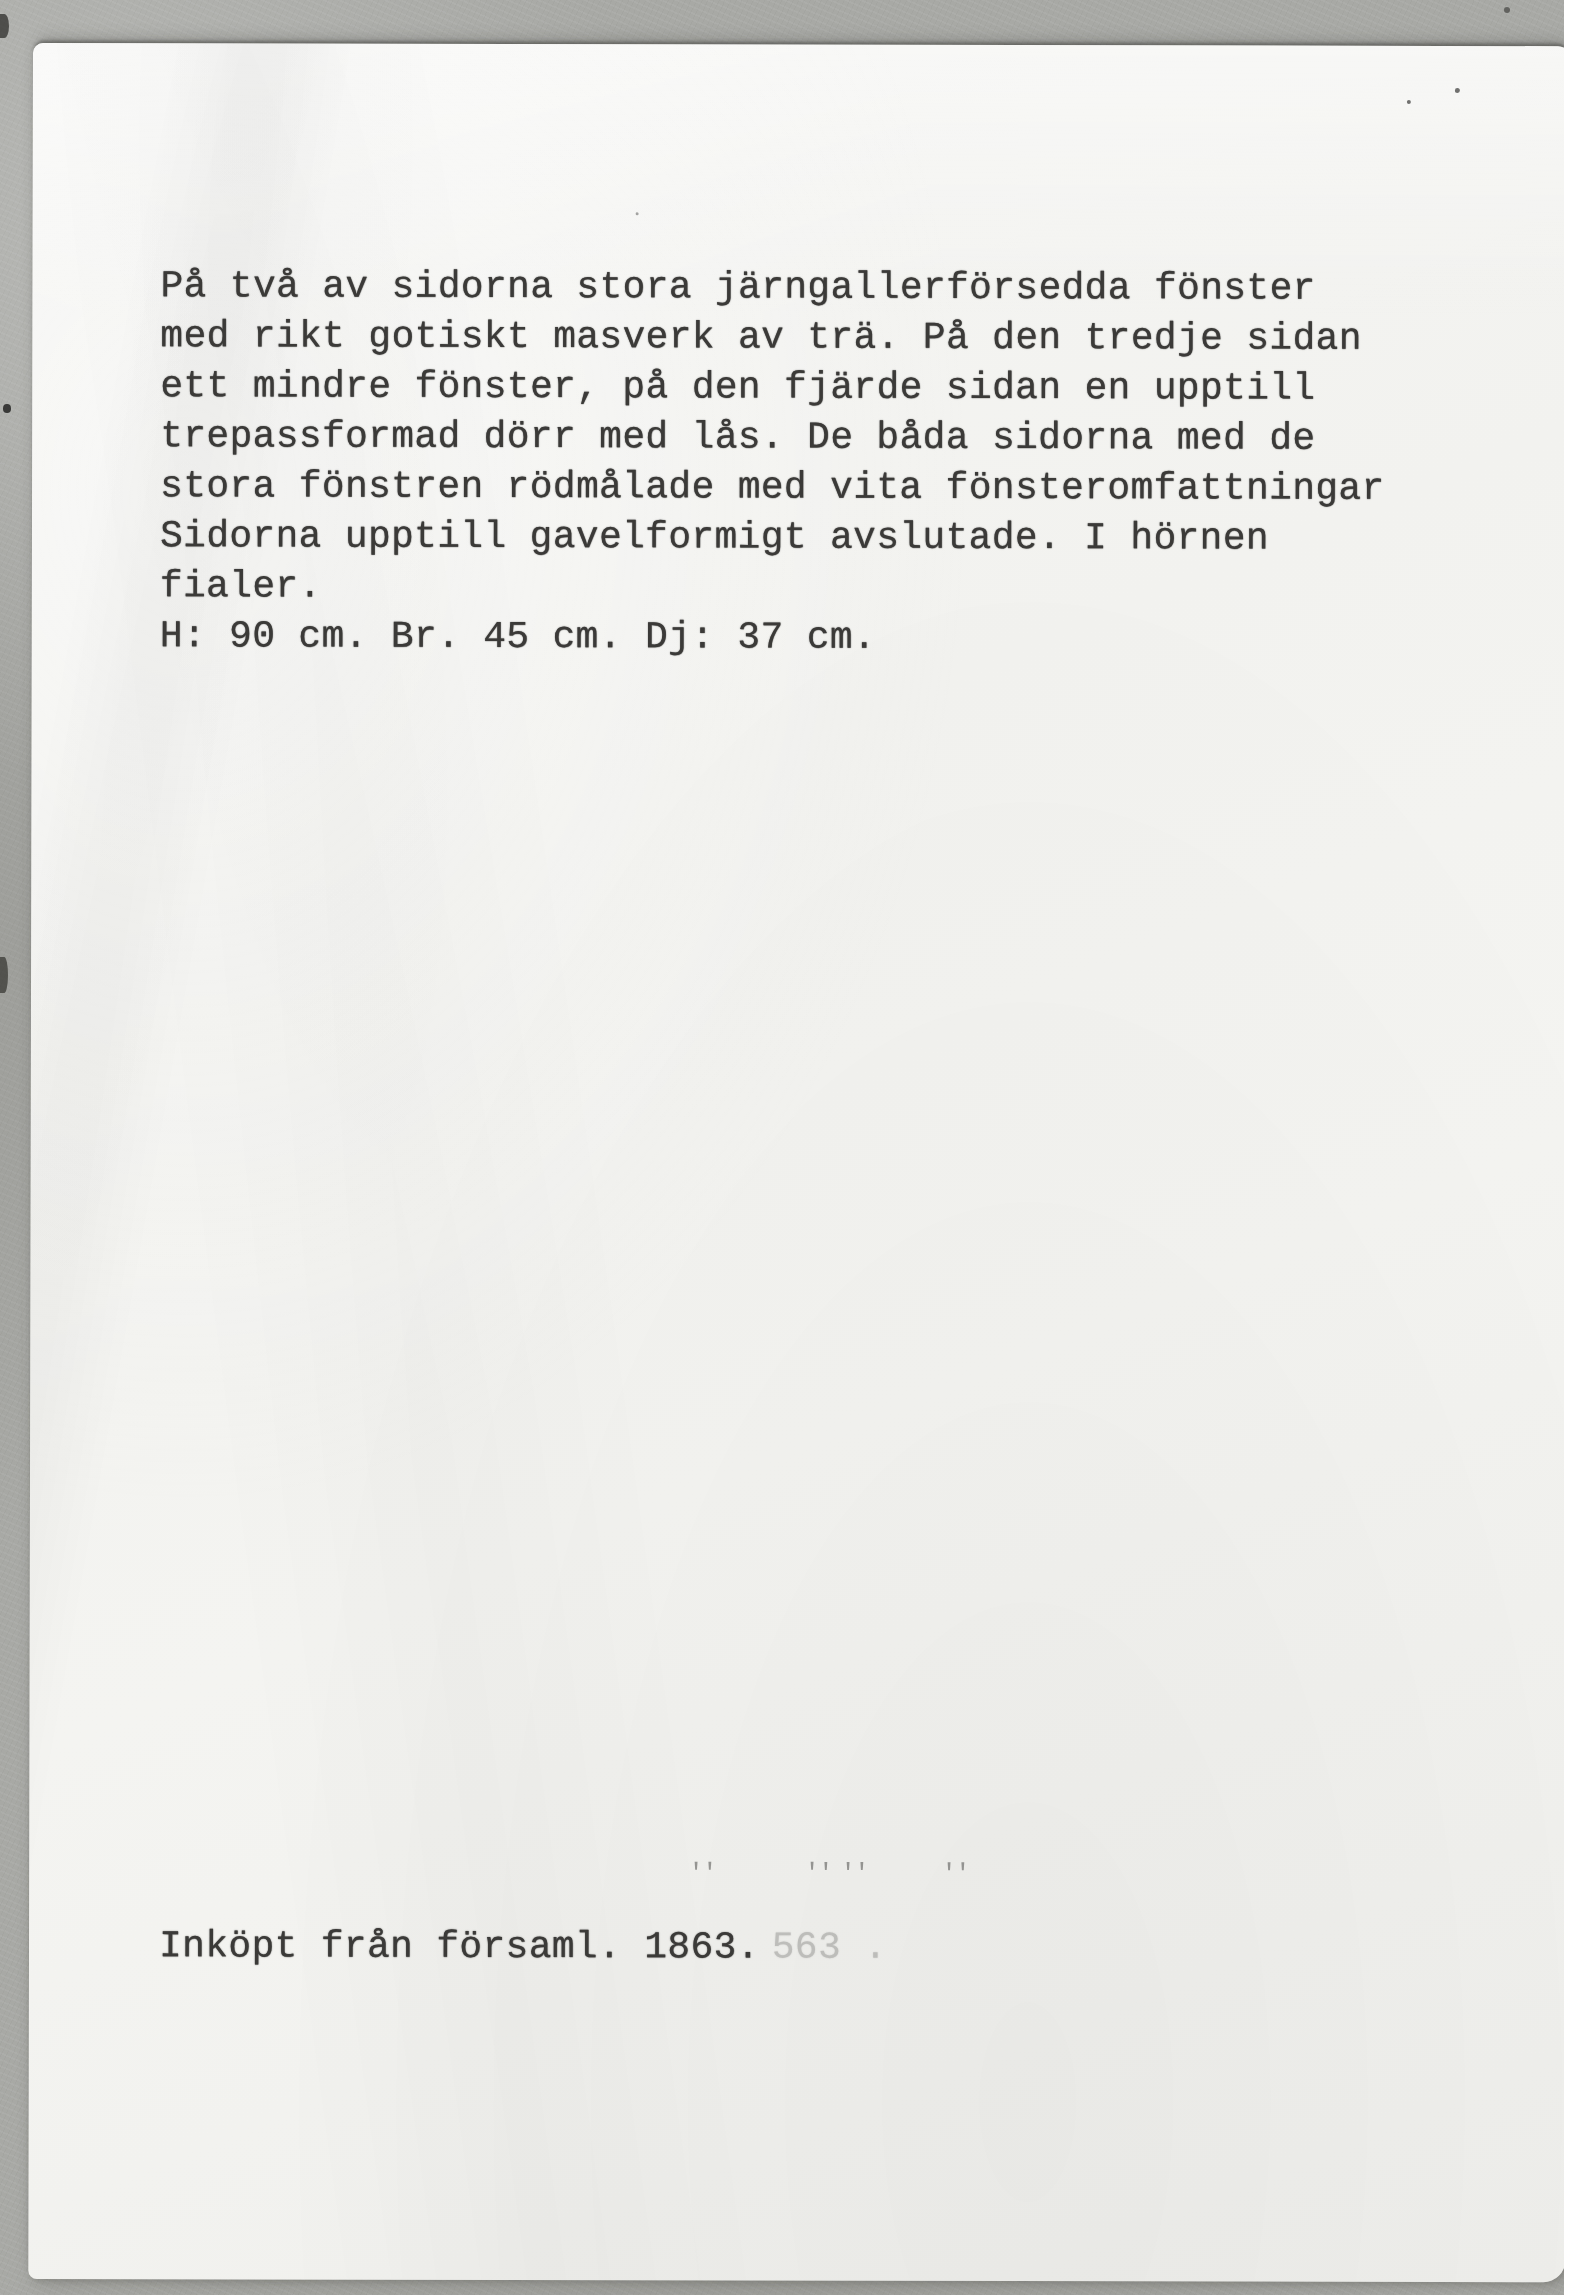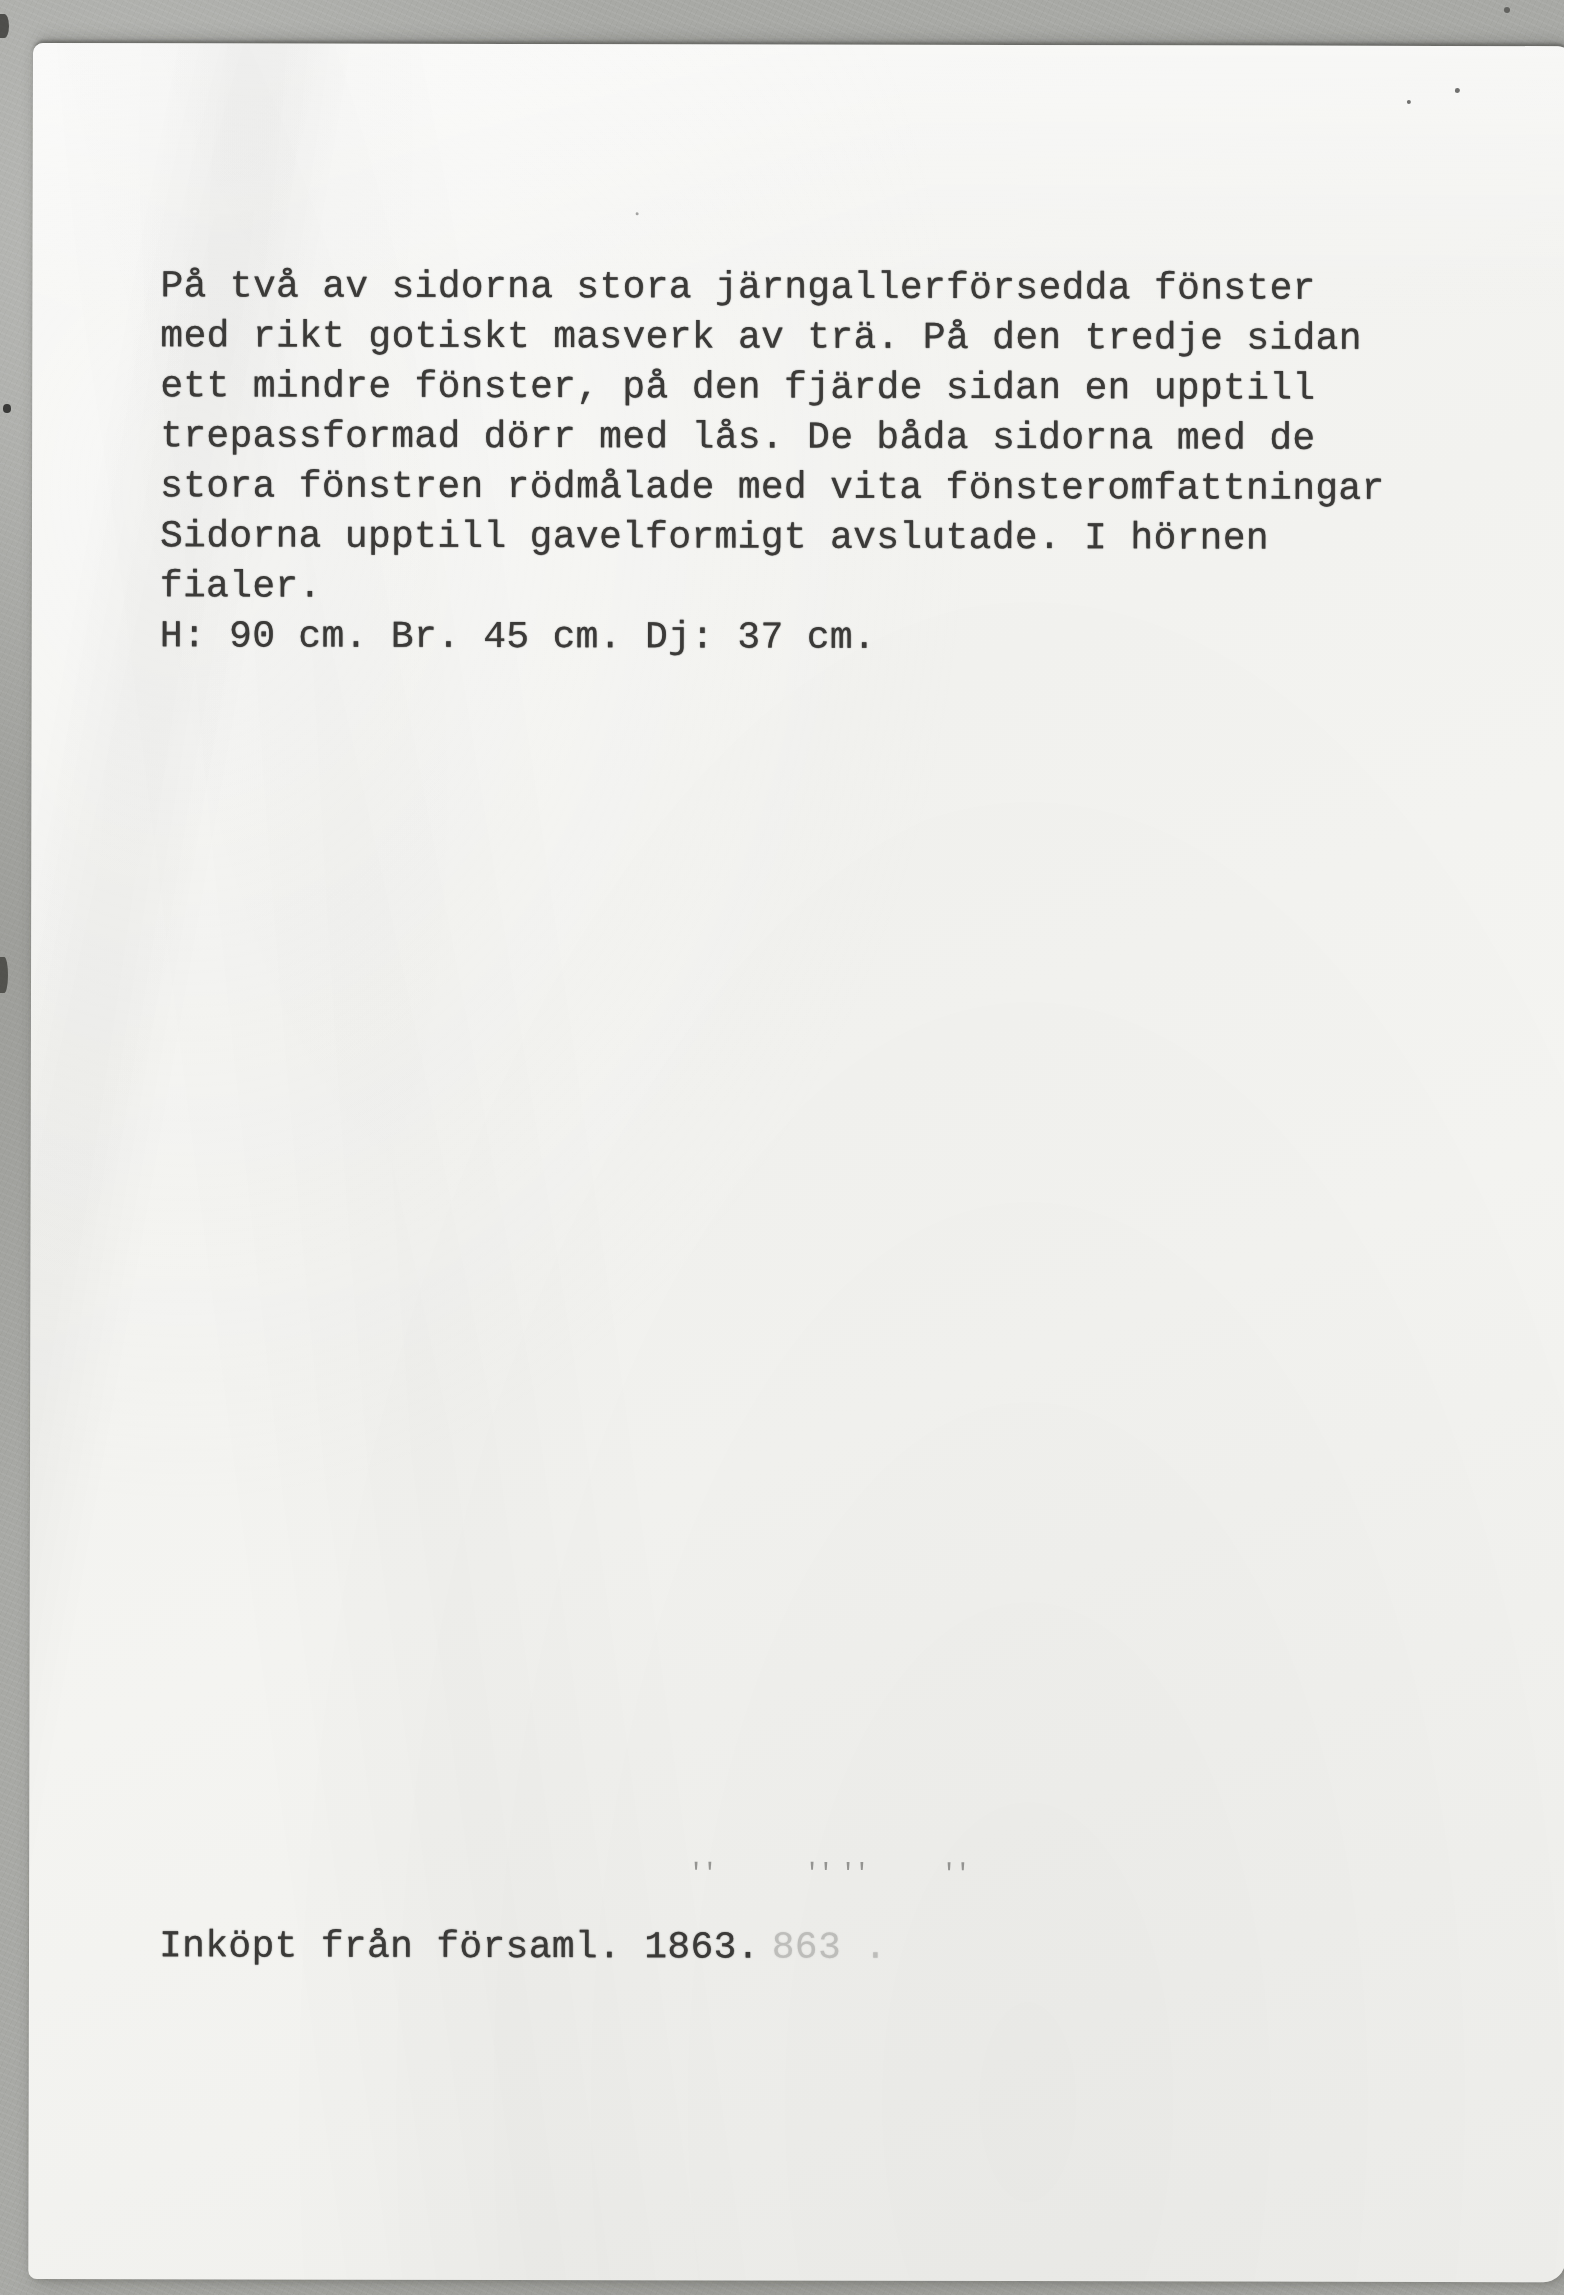--- a/index.html
+++ b/index.html
@@ -98,21 +98,21 @@
       <p>H: 90 cm. Br. 45 cm. Dj: 37 cm.</p>
     </div>
 
     <div class="ghost-marks">
       <span class="gm0">''</span>
       <span class="gm1">''</span>
       <span class="gm2">''</span>
       <span class="gm3">''</span>
     </div>
 
-    <div class="provenance"><span>Inköpt från församl. 1863.</span><span class="ghost">863 .</span></div>
+    <div class="provenance"><span>Inköpt från församl. 1863.</span><span class="ghost">563 .</span></div>
 
     <span class="speck s1"></span>
     <span class="speck s2"></span>
     <span class="speck s3"></span>
   </div>
 
   <span class="margin-mark mm1"></span>
   <span class="margin-mark mm2"></span>
   <span class="margin-mark mm3"></span>
   <span class="margin-mark mm4"></span>

